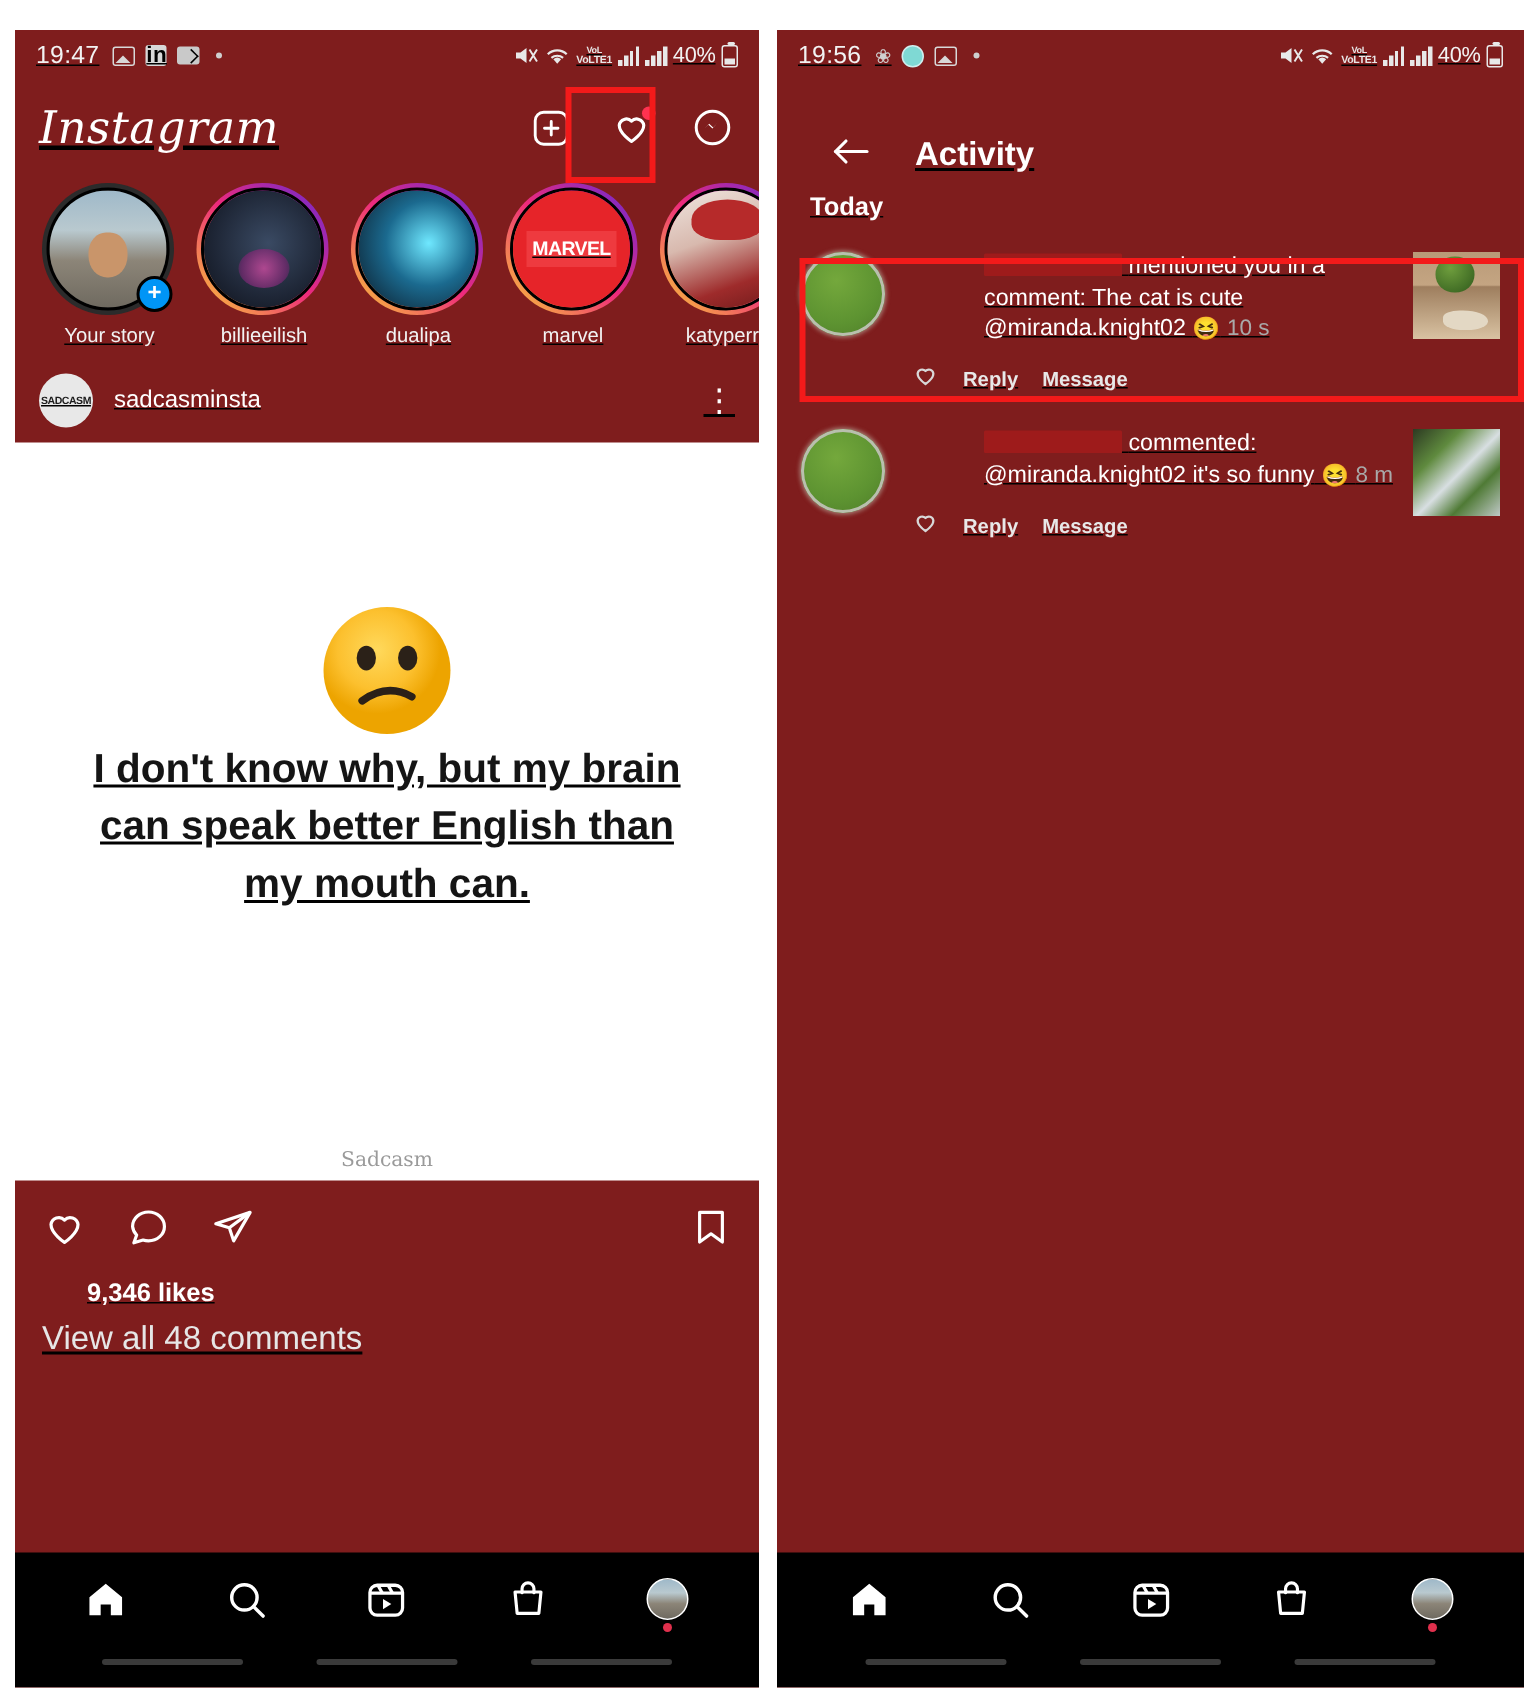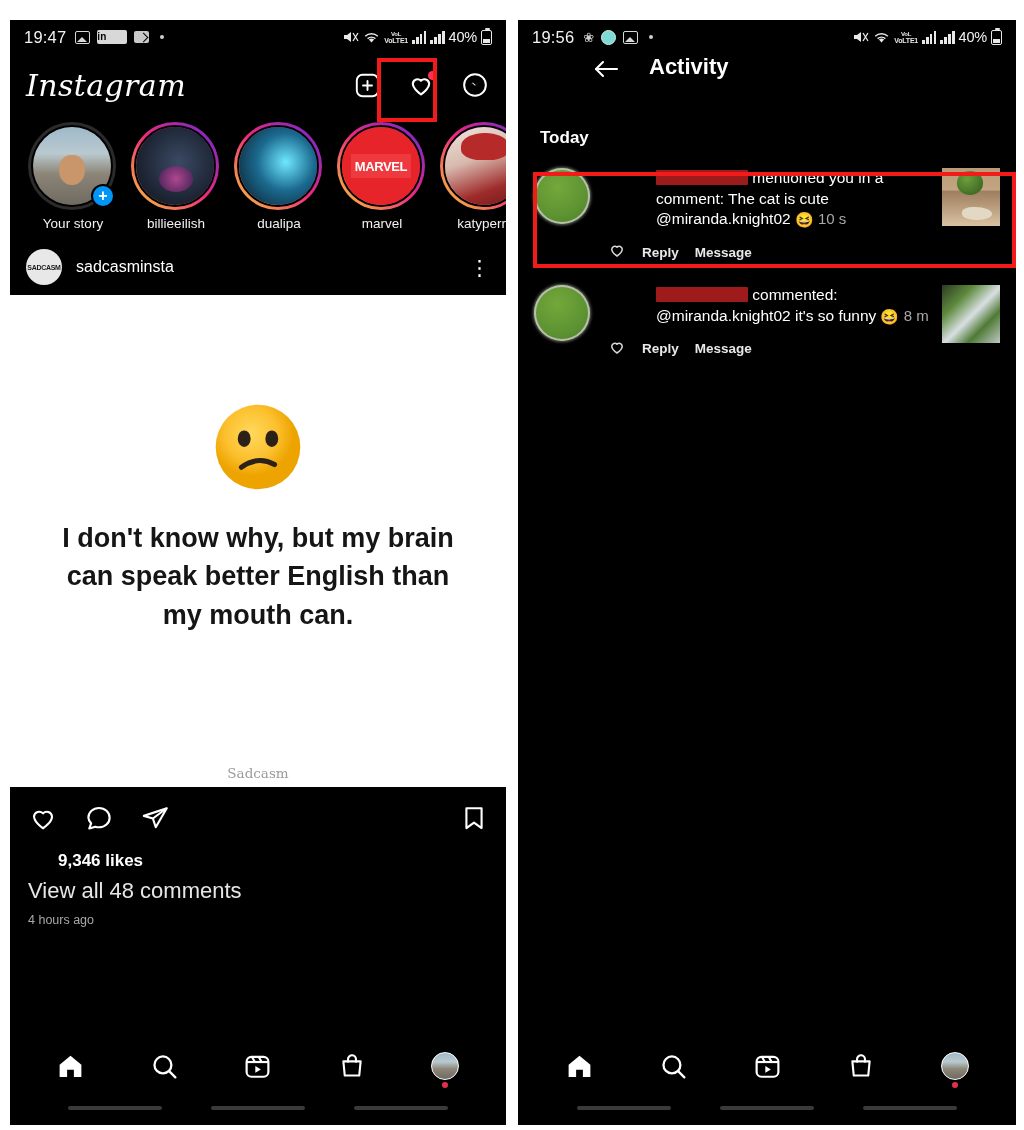--- a/index.html
+++ b/index.html
@@ -5,40 +5,40 @@
   * { box-sizing: border-box; margin: 0; padding: 0; }
   html, body {
     width: 1024px; height: 1130px;
     background: #ffffff;
     font-family: "Liberation Sans", sans-serif;
     overflow: hidden;
   }
   .stage { position: relative; width: 1024px; height: 1130px; background: #fff; }
 
   
-  .phone { position: absolute; background: #000000; overflow: hidden; }
+  .phone { position: absolute; background: #7f1d1d; overflow: hidden; text-decoration: underline; }
   #phone-left  { left: 10px;  top: 20px; width: 496px; height: 1105px; }
   #phone-right { left: 518px; top: 20px; width: 498px; height: 1105px; }
 
   
   .statusbar {
     height: 34px; display: flex; align-items: center;
     padding: 0 14px; color: #fff; font-size: 16px; letter-spacing: .2px;
   }
   .sb-time { font-size: 16.5px; font-weight: 400; color:#f2f2f2; }
   .sb-left-icons { display:flex; align-items:center; gap:7px; margin-left: 9px; }
   .sb-right { margin-left: auto; display:flex; align-items:center; gap:4px; }
   .sb-ico { display:inline-flex; align-items:center; justify-content:center; }
   .sb-batt { font-size: 14.5px; color:#f2f2f2; letter-spacing:-.2px; }
   .dot-small { width:4px; height:4px; border-radius:50%; background:#cfcfcf; display:inline-block; margin-left:4px;}
   .ico-img { width:15px; height:13px; border:1.6px solid #d8d8d8; border-radius:2px; position:relative; }
   .ico-img::after{content:"";position:absolute;left:1px;bottom:1px;width:0;height:0;
      border-left:5px solid transparent;border-right:5px solid transparent;border-bottom:5px solid #d8d8d8;}
-  .ico-li { width:30px;height:14px;background:#d8d8d8;border-radius:2px;color:#000;
-     font-size:10px;font-weight:700;line-height:14px;text-align:left;font-family:"Liberation Sans",sans-serif;}
+  .ico-li { width:14px;height:14px;background:#d8d8d8;border-radius:2px;color:#000;
+     font-size:15px;font-weight:700;line-height:14px;text-align:right;font-family:"Liberation Sans",sans-serif;}
   .ico-gen { width:15px;height:12px;background:#c9c9c9;border-radius:2px; position:relative;}
   .ico-gen::after{content:"";position:absolute;right:2px;top:3px;width:6px;height:6px;
      border-top:1.5px solid #000;border-right:1.5px solid #000;transform:rotate(45deg);}
   .ico-teal { width:15px;height:15px;border-radius:50%;background:#7fd9d4;border:1.5px solid #cfeeee;}
   .ico-bt { color:#cfcfcf; font-size:13px; }
   .lte-stack { display:flex;flex-direction:column;align-items:center;line-height:1;color:#e8e8e8;
      font-size:7px;font-weight:700;letter-spacing:-.2px;}
   .bars { display:flex; align-items:flex-end; gap:1.3px; height:13px;}
   .bars i{ width:2.6px; background:#e8e8e8; display:block; }
   .bars i:nth-child(1){height:4px}.bars i:nth-child(2){height:7px}
@@ -84,21 +84,21 @@
   .post-head{ height:56px; display:flex; align-items:center; padding:0 16px; }
   .post-av{ width:36px;height:36px;border-radius:50%;background:#e8e8e8;position:relative;overflow:hidden;
     display:flex;align-items:center;justify-content:center;}
   .post-av-txt{ font-size:7px;font-weight:800;color:#1b1b1b;letter-spacing:-.3px; }
   .post-user{ color:#fff;font-size:16px;margin-left:14px;font-weight:400; }
   .post-more{ margin-left:auto;color:#fff;font-size:21px;line-height:1;letter-spacing:0; }
   .post-img{ background:#fff; height:492px; position:relative; display:flex; flex-direction:column;
      align-items:center; justify-content:flex-start; }
   .meme-emoji{ font-size:92px; line-height:1; margin-top:106px; }
   .meme-emoji svg{ display:block; }
-  .meme-text{ margin-top:26px; width:420px; text-align:center; color:#151515;
+  .meme-text{ width:420px; text-align:center; color:#151515;
      font-size:27px; font-weight:700; line-height:1.42; font-family:"Liberation Sans",sans-serif;}
   .watermark{ position:absolute; bottom:6px; left:0; right:0; text-align:center;
      color:#9a9a9a; font-size:13.5px; font-family:"DejaVu Serif", serif; }
 
   .post-actions{ display:flex; align-items:center; padding:16px 18px 0 18px; }
   .post-actions .pa{ margin-right:26px; }
   .post-actions .pa.save{ margin-left:auto; margin-right:0; }
   .likes{ color:#fff; font-size:17px; font-weight:700; padding:14px 18px 0 18px;margin-left:30px; }
   .comments{ color:#e6e6e6; font-size:22px; padding:7px 18px 0 18px; }
   .timeago{ color:#a8a8a8; font-size:12.5px; padding:9px 18px 0 18px; }
@@ -108,21 +108,21 @@
   .nav-row{ display:flex; align-items:center; justify-content:space-around; height:62px; padding:0 14px; }
   .nav-item{ width:48px;height:48px;display:flex;align-items:center;justify-content:center;position:relative;}
   .nav-av{ width:28px;height:28px;border-radius:50%;overflow:hidden;border:1.5px solid #fff;
      background:linear-gradient(180deg,#9fb9c9 0%,#b9c9cf 34%,#8c8578 62%,#6f6a60 100%);}
   .nav-dot{ position:absolute; bottom:2px; left:50%; transform:translateX(-50%);
      width:6px;height:6px;border-radius:50%;background:#e0304d;}
   .gesture-row{ display:flex; justify-content:space-around; align-items:center; height:22px; padding:0 34px; }
   .gbar{ width:94px;height:4px;background:#3a3a3a;border-radius:3px; }
 
   
-  .act-header{ height:62px; display:flex; align-items:flex-start; padding:0 34px;margin-left:39px; }
+  .act-header{ height:62px; display:flex; align-items:flex-end; padding:0 34px; }
   .act-back{ width:30px;height:30px;display:flex;align-items:center;justify-content:center;}
   .act-title{ color:#fff; font-size:22px; font-weight:700; margin-left:28px; }
   .act-section{ color:#fff; font-size:17px; font-weight:700; padding:12px 22px 8px 22px; }
   .notif{ display:flex; align-items:flex-start; padding:12px 16px 10px 16px; }
   .notif-av{ width:56px;height:56px;border-radius:50%; flex:0 0 56px;
      background:radial-gradient(circle at 42% 34%, #74a83c 0%, #5d9331 58%, #4d7b28 100%);
      box-shadow:0 0 0 2px #b9bfae inset, 0 0 3px 1px rgba(200,205,190,.55); }
   .notif-body{ flex:1; padding:0 10px 0 18px; min-width:0; }
   .notif-line{ color:#fff; font-size:15.5px; line-height:1.33;margin-left:48px; }
   .redact{ display:inline-block; width:92px; height:15px; background:#9e1b1b;
@@ -327,21 +327,20 @@
       </div>
       <div class="pa save">
         <svg width="28" height="28" viewBox="0 0 24 24" fill="none" stroke="#fff" stroke-width="1.8">
           <path d="M5.5 3.6h13v17l-6.5-4.7-6.5 4.7z" stroke-linejoin="round"></path>
         </svg>
       </div>
     </div>
 
     <div class="likes">9,346 likes</div>
     <div class="comments">View all 48 comments</div>
-    <div class="timeago">4 hours ago</div>
 
     <div class="bottomnav">
       <div class="nav-row">
         <div class="nav-item">
           <svg width="29" height="29" viewBox="0 0 24 24" fill="#fff">
               <path d="M12 3.2L3 10.6v10h6.2v-6h5.6v6H21v-10z"></path>
             </svg>
         </div>
         <div class="nav-item">
           <svg width="29" height="29" viewBox="0 0 24 24" fill="none" stroke="#fff" stroke-width="1.9">

